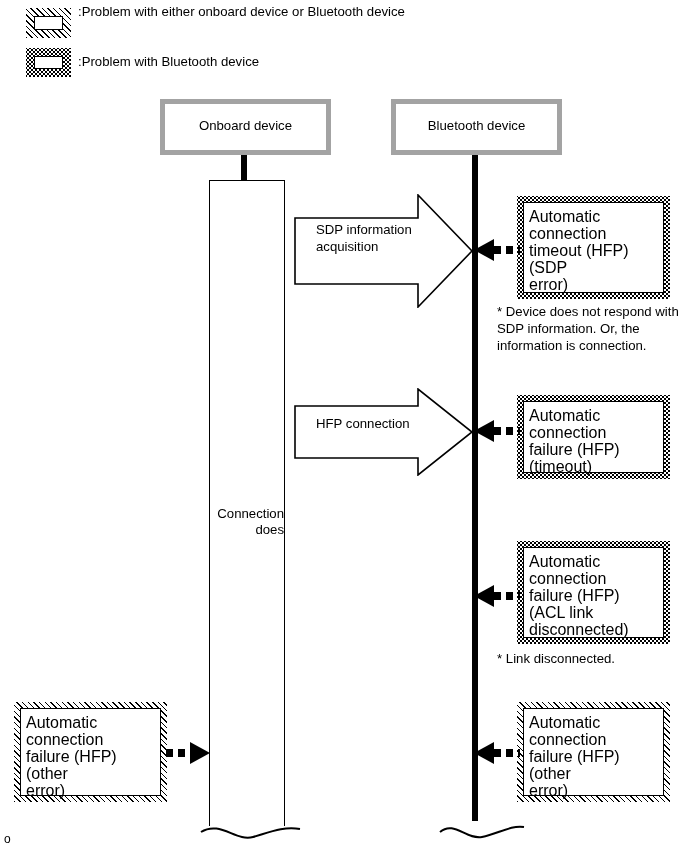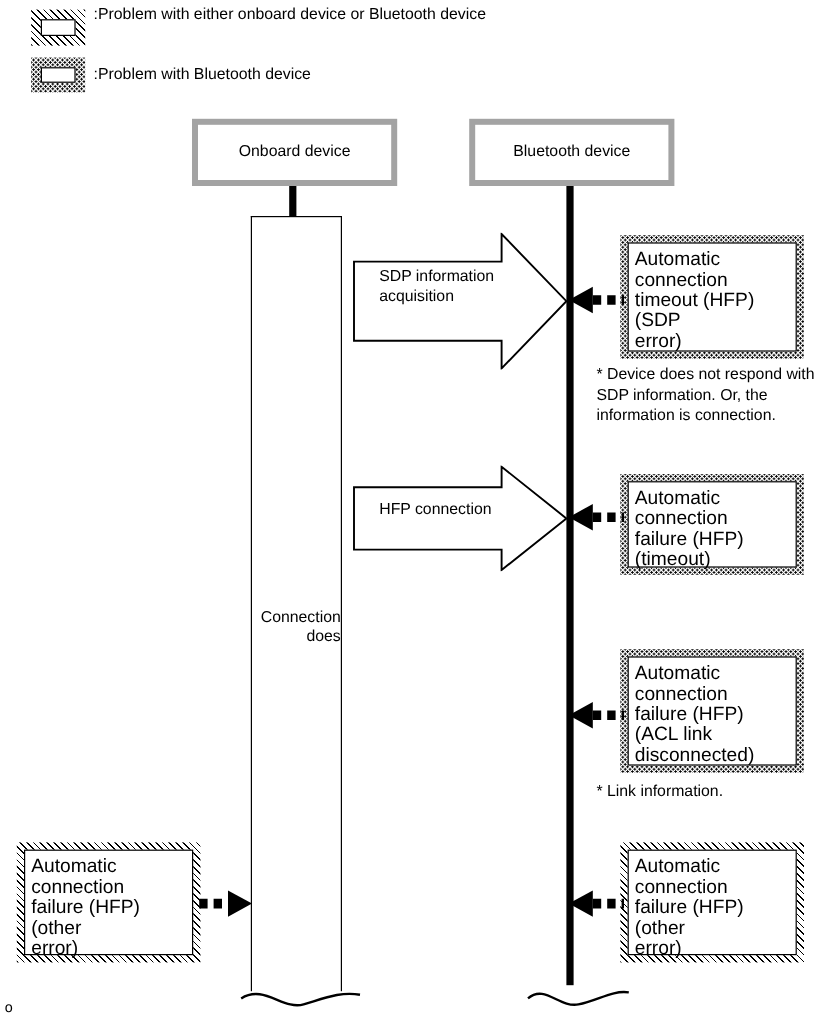--- a/index.html
+++ b/index.html
@@ -247,21 +247,21 @@
     </div>
   </div>
   <div class="dash-arrow" style="left:474px; top:583px;">
     <svg width="48" height="26" viewBox="0 0 48 26">
       <path d="M 0 13 L 20 2 L 20 24 Z" fill="#000000"></path>
       <line x1="20" y1="13" x2="46" y2="13" stroke="#000000" stroke-width="8" stroke-dasharray="7,5"></line>
     </svg>
   </div>
 
   <div class="note" style="left:497px; top:650px; width:190px;">
-    <span>* Link information.</span>
+    <span>* Link disconnected.</span>
   </div>
 
   <div class="err-box hatch-fill" style="left:517px; top:702px; width:153px; height:100px;">
     <div class="err-inner">
       <span>Automatic connection</span><br>
       <span>failure (HFP) (other</span><br>
       <span>error)</span>
     </div>
   </div>
   <div class="dash-arrow" style="left:474px; top:740px;">

